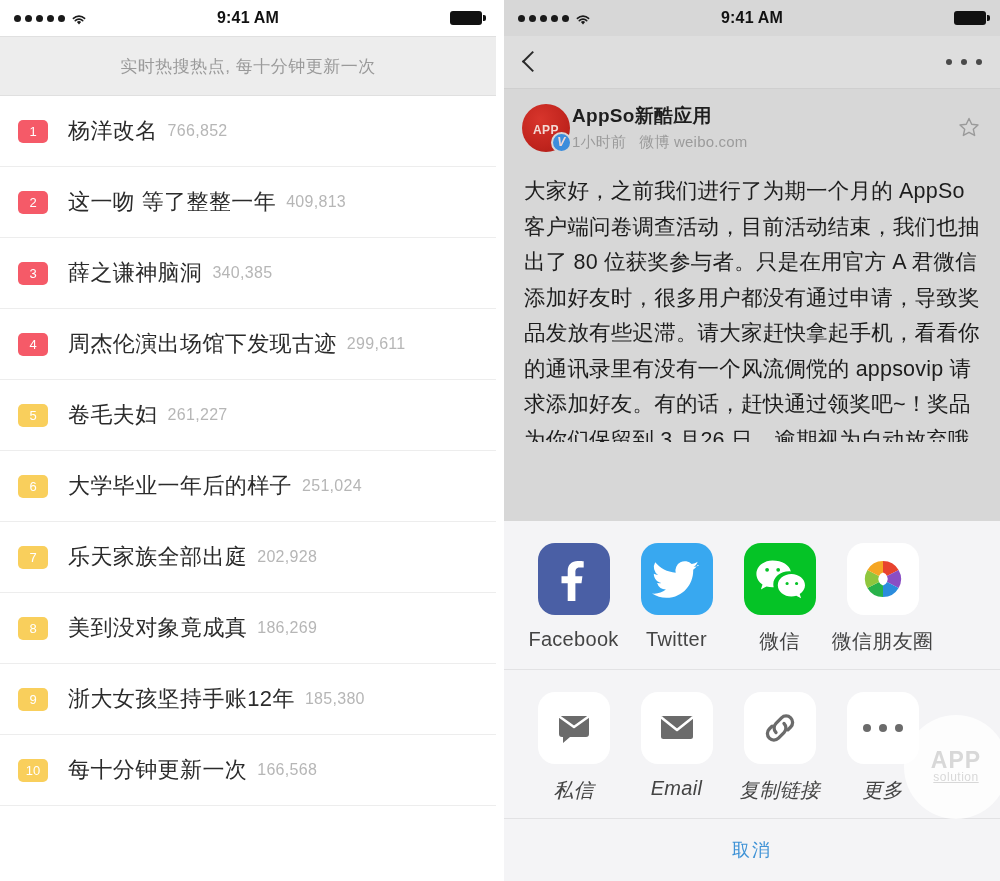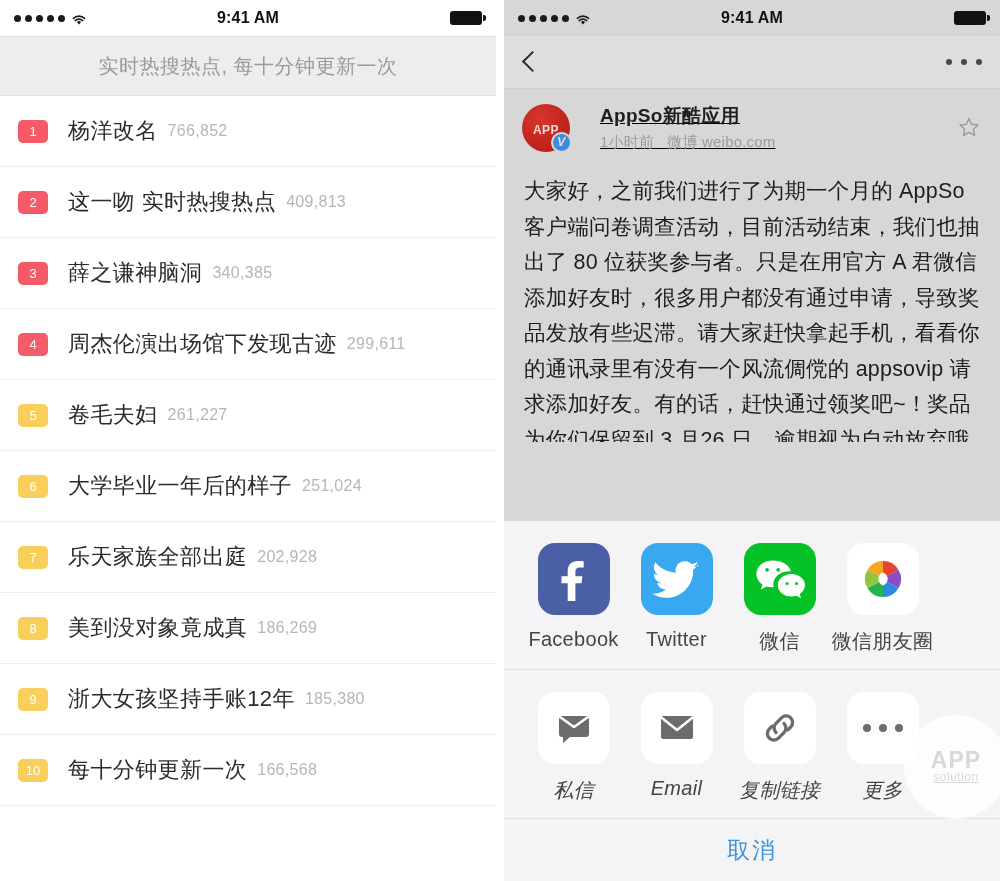--- a/index.html
+++ b/index.html
@@ -55,21 +55,21 @@
     transform:rotate(45deg);
   }
   .nav-more{
     margin-left:auto;display:flex;gap:9px;align-items:center;cursor:pointer;
   }
   .nav-more i{width:6px;height:6px;border-radius:50%;background:#4a4a4a;display:block;}
 
   .notice{
     background:#ededed;border-top:1px solid #e0e0e0;border-bottom:1px solid #e0e0e0;
     height:58px;display:flex;align-items:center;justify-content:center;
-    color:#9a9a9a;font-size:20px;letter-spacing:.5px;
+    color:#9a9a9a;font-size:17px;letter-spacing:.5px;
   }
 
   .hotlist{background:#fff;}
   .hot-row{
     height:71px;display:flex;align-items:center;
     box-sizing:border-box;padding:0 18px;
     border-bottom:1px solid #ededed;
     cursor:pointer;
   }
   .rank{
@@ -105,21 +105,21 @@
   }
   .avatar span{
     color:#f3d9d4;font-size:12px;font-weight:bold;letter-spacing:.5px;
     margin-top:4px;
   }
   .vbadge{
     position:absolute;right:-2px;bottom:-1px;width:17px;height:17px;border-radius:50%;
     background:#3c8ddc;border:2px solid #d7d7d7;color:#fff;font-size:10px;
     font-style:italic;font-weight:bold;display:flex;align-items:center;justify-content:center;
   }
-  .post-meta{margin-left:30px;display:flex;flex-direction:column;gap:4px;text-decoration:underline;}
+  .post-meta{margin-left:2px;display:flex;flex-direction:column;gap:4px;}
   .post-name{font-size:19px;font-weight:bold;color:#1e1e1e;letter-spacing:.3px;}
   .post-sub{font-size:15px;color:#9b9b9b;letter-spacing:.2px;}
   .star-icon{margin-left:auto;width:26px;height:26px;cursor:pointer;}
 
   .post-body{
     background:#d7d7d7;box-sizing:border-box;padding:8px 20px 0 20px;
     font-size:21.5px;line-height:35.5px;color:#1d1d1d;letter-spacing:.2px;
     height:276px;overflow:hidden;
   }
 
@@ -140,21 +140,21 @@
     width:72px;height:72px;border-radius:17px;
     display:flex;align-items:center;justify-content:center;
     position:relative;overflow:hidden;
   }
   .tile-label{font-size:20px;color:#444;letter-spacing:.3px;white-space:nowrap;}
   .grey-tile{background:#ffffff;}
   .cancel-bar{
     border-top:1px solid #e2e2e4;height:62px;
     display:flex;align-items:center;justify-content:center;cursor:pointer;
   }
-  .cancel-bar span{color:#3e92d6;font-size:23px;letter-spacing:2px;}
+  .cancel-bar span{color:#3e92d6;font-size:18px;letter-spacing:2px;}
   .watermark{
     position:absolute;right:-8px;bottom:62px;width:104px;height:104px;
     border-radius:50%;background:rgba(255,255,255,.78);
     display:flex;flex-direction:column;align-items:center;justify-content:center;
     pointer-events:none;
   }
   .wm1{font-size:23px;font-weight:bold;color:#d8d8d8;letter-spacing:1px;line-height:20px;}
   .wm2{font-size:12px;color:#d8d8d8;letter-spacing:.5px;text-decoration:underline;}
   .gap-divider{position:absolute;left:496px;top:0;width:8px;height:881px;background:#ffffff;}
 </style>
@@ -192,21 +192,21 @@
     <div class="notice">实时热搜热点, 每十分钟更新一次</div>
 
     <div class="hotlist" id="hotlist">
         <div class="hot-row">
           <span class="rank" style="background:#F55A68">1</span>
           <span class="hot-kw">杨洋改名</span>
           <span class="hot-num">766,852</span>
         </div>
         <div class="hot-row">
           <span class="rank" style="background:#F55A68">2</span>
-          <span class="hot-kw">这一吻 实时热搜热点</span>
+          <span class="hot-kw">这一吻 等了整整一年</span>
           <span class="hot-num">409,813</span>
         </div>
         <div class="hot-row">
           <span class="rank" style="background:#F55A68">3</span>
           <span class="hot-kw">薛之谦神脑洞</span>
           <span class="hot-num">340,385</span>
         </div>
         <div class="hot-row">
           <span class="rank" style="background:#F55A68">4</span>
           <span class="hot-kw">周杰伦演出场馆下发现古迹</span>

